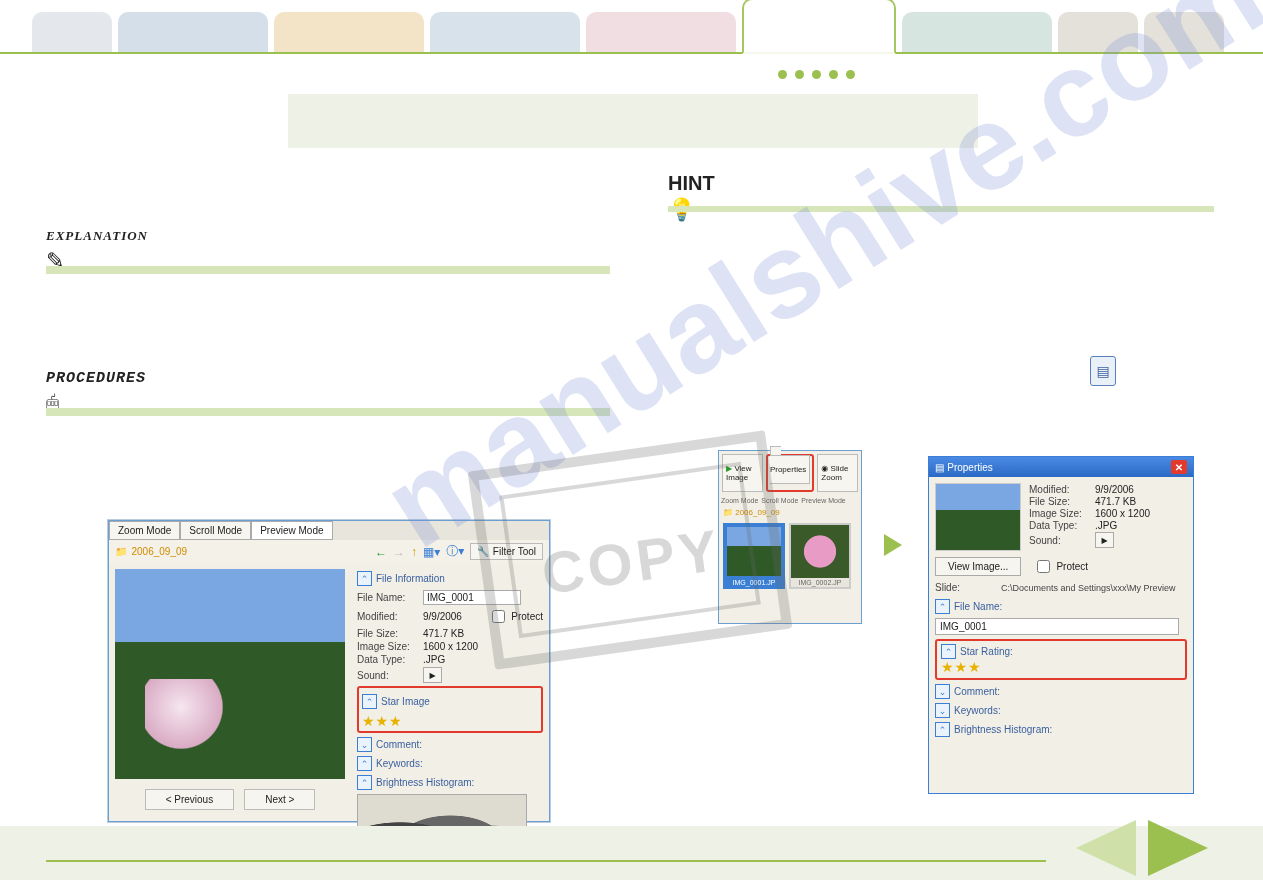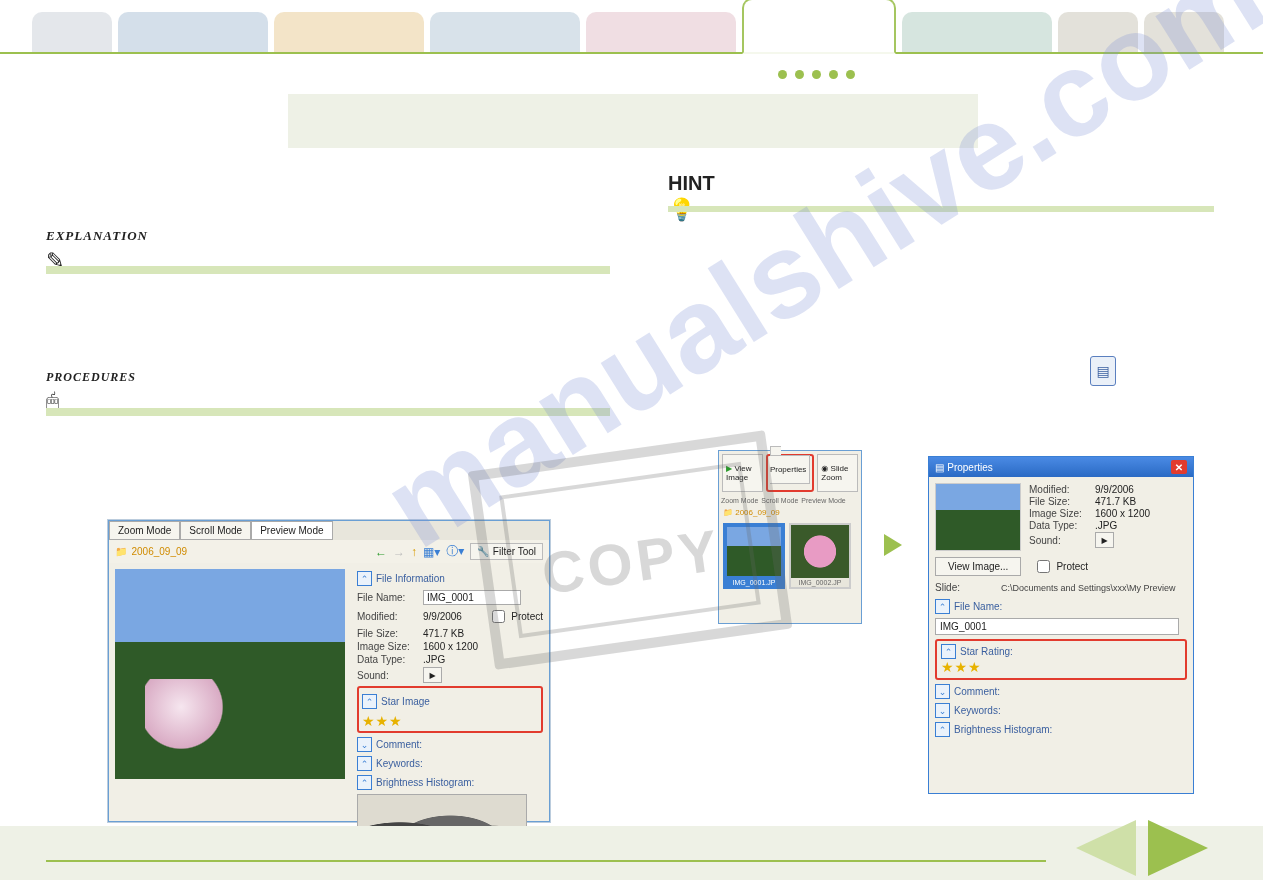--- a/index.html
+++ b/index.html
@@ -8,21 +8,21 @@
 .tab{height:40px;border-radius:10px 10px 0 0;opacity:.9}
 .tab.active{height:52px;border:2px solid #9cc04f;border-bottom:2px solid #fff;position:relative;z-index:2;background:#fff;margin-bottom:-2px}
 .dots{position:absolute;left:778px;top:70px;display:flex;gap:8px}
 .dot{width:9px;height:9px;border-radius:50%;background:#9cc04f}
 .titlebar{position:absolute;left:288px;top:94px;width:690px;height:54px;background:#eef1e6}
 .explain{position:absolute;left:46px;top:228px}
 .explain .lbl{font-family:Georgia,serif;font-style:italic;font-weight:bold;font-size:13px;letter-spacing:1px}
 .explain .pencil{font-size:22px;margin-top:4px}
 .explain-bar{position:absolute;left:46px;top:266px;width:564px;height:8px;background:#d7e6b9}
 .proc{position:absolute;left:46px;top:370px}
-.proc .lbl{font-family:Liberation Serif, serif;font-style:italic;font-weight:bold;font-size:12px;letter-spacing:1px}
+.proc .lbl{font-family:Liberation Mono, monospace;font-style:italic;font-weight:bold;font-size:15px;letter-spacing:1px}
 .proc .mouse{font-size:22px;margin-top:4px}
 .proc-bar{position:absolute;left:46px;top:408px;width:564px;height:8px;background:#d7e6b9}
 .hint{position:absolute;left:668px;top:172px}
 .hint .lbl{font-weight:bold;font-size:20px}
 .hint .bulb{font-size:22px;margin-top:2px}
 .hint-bar{position:absolute;left:668px;top:206px;width:546px;height:6px;background:#d7e6b9}
 .smallicon{position:absolute;left:1090px;top:356px;width:24px;height:28px;border:1px solid #5a7fbf;border-radius:3px;display:flex;align-items:center;justify-content:center;background:#eaf0f8;color:#3a5f9f;font-size:14px}
 .screenshot1{position:absolute;left:108px;top:520px;width:440px;height:300px;border:1px solid #6a9fd4;background:#f1efe6;box-shadow:0 0 0 1px #bcd}
 .s1-tabs{display:flex;background:#e8e6dc;font-size:10px}
 .s1-tab{padding:3px 8px;border:1px solid #aaa;background:#f6f5ef}
@@ -151,20 +151,24 @@
             <span>🔧</span>
             <span>Filter Tool</span>
           </div>
     </div>
   </div>
   <div class="s1-body">
     <div>
       <div class="s1-photo">
             <div class="petal"></div>
           </div>
+      <div class="s1-nav">
+        <div class="s1-navbtn">&lt; Previous</div>
+        <div class="s1-navbtn">Next &gt;</div>
+      </div>
     </div>
     <div class="s1-side">
       <div class="section-head">
             <span class="collapse">⌃</span>
             <span>File Information</span>
           </div>
       <div class="kv">
             <span class="k">File Name:</span>
             <span class="fnbox">IMG_0001</span>
           </div>

